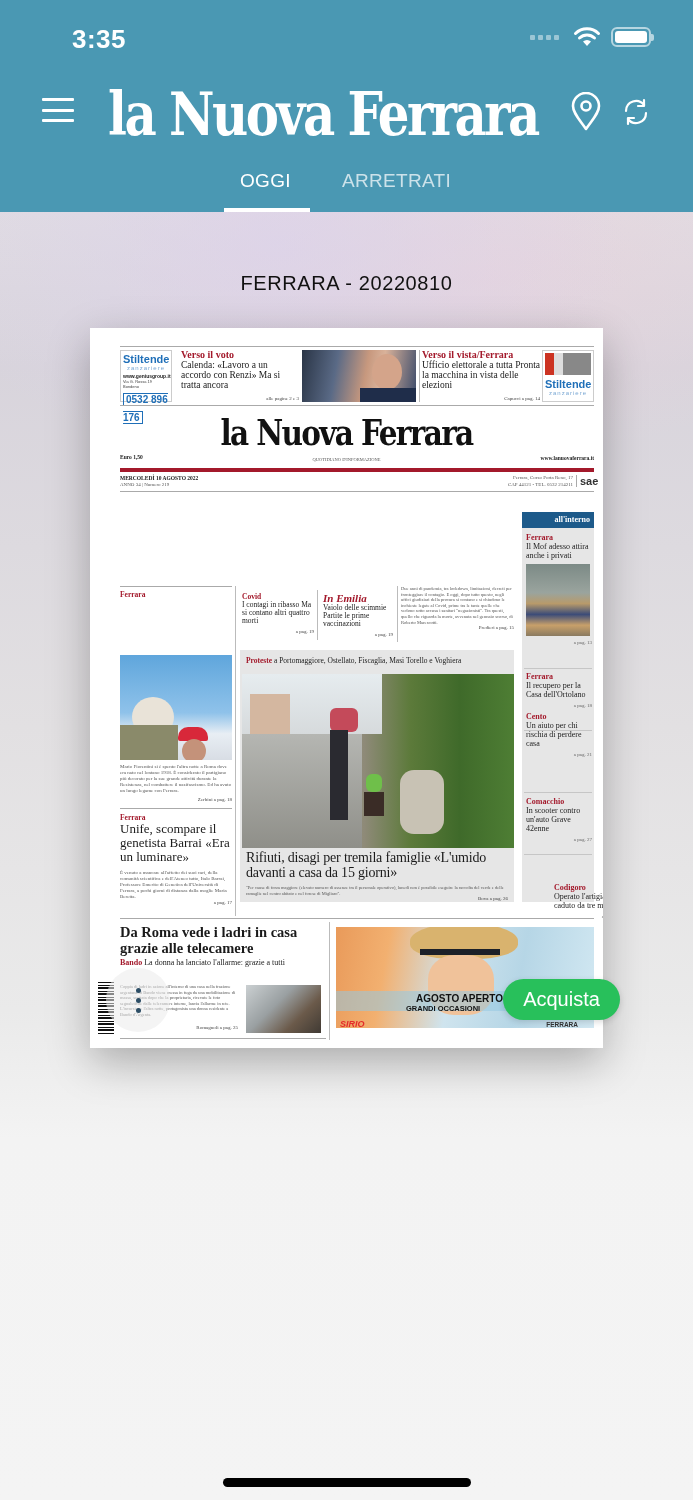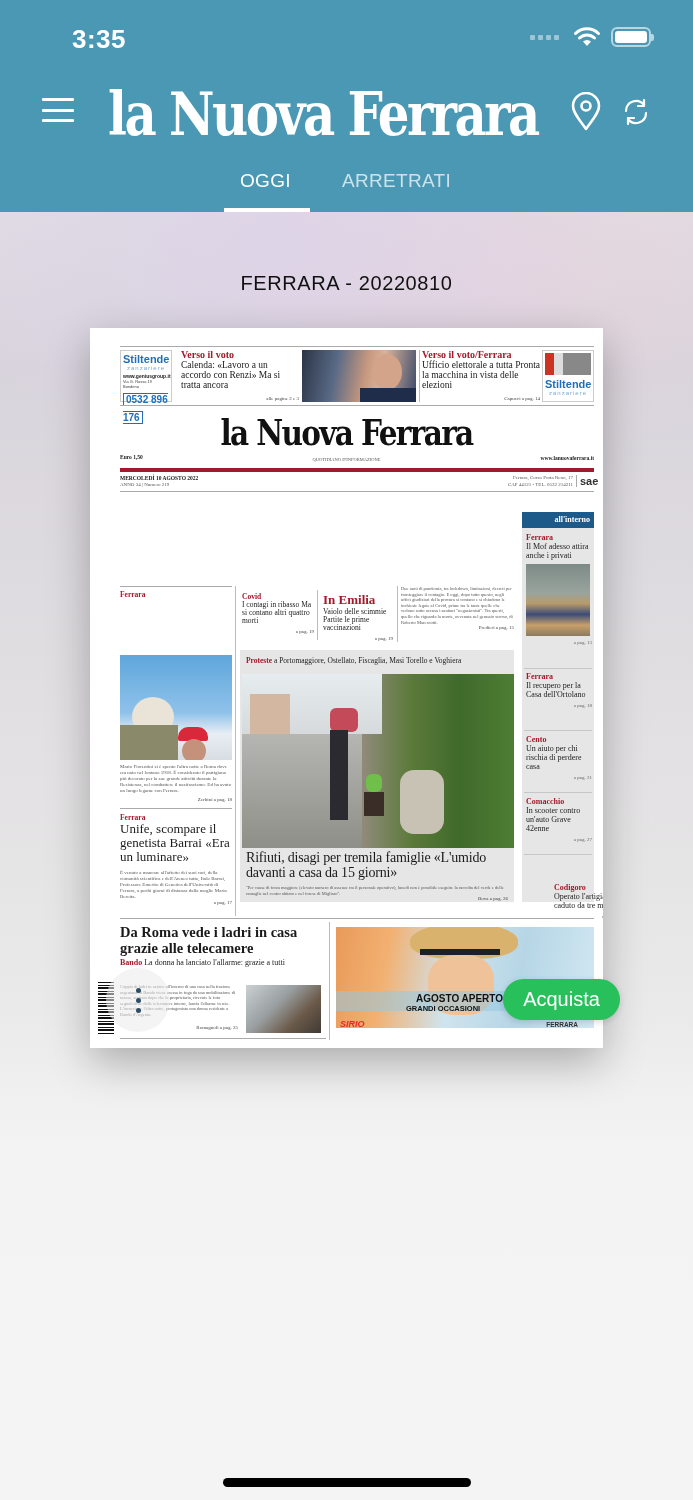--- a/index.html
+++ b/index.html
@@ -135,21 +135,21 @@
   </div>
 
   <div class="photo" style="left:212px; top:22px; width:114px; height:52px; background: linear-gradient(100deg, #2a3546 0%, #5a6a86 30%, #c7987e 55%, #d9b29a 68%, #3a4a6a 100%);">
     <div style="position:absolute; left:70px; top:4px; width:30px; height:36px; border-radius:50%; background:#d4a48a;"></div>
     <div style="position:absolute; left:58px; top:38px; width:56px; height:20px; background:#1f2d4a;"></div>
   </div>
 
   <div class="vrule" style="left:329px; top:22px; height:52px;"></div>
 
   <div class="p-abs" style="left:332px; top:21px; width:118px;">
-    <div class="kicker" style="font-size:10px;">Verso il voto/Ferrara</div>
+    <div class="kicker" style="font-size:10px;">Verso il vista/Ferrara</div>
     <div style="font-size:9.5px; line-height:10px;">Ufficio elettorale a tutta Pronta la macchina in vista delle elezioni</div>
     <div class="pagref" style="margin-top:6px;">Capucci a pag. 14</div>
   </div>
 
   <div class="ad-box" style="left:452px; top:22px; width:52px; height:52px; padding:2px;">
     <div style="height:22px; background:linear-gradient(90deg,#c32 0 20%, #ddd 20% 40%, #888 40% 100%);"></div>
     <div class="ad-brand" style="margin-top:3px;">Stiltende</div>
     <div class="ad-sub">zanzariere</div>
   </div>
 
@@ -180,21 +180,21 @@
   </div>
   <div class="rule" style="left:434px; top:340px; width:68px; background:#c6c6c6;"></div>
 
   <div class="side-item" style="top:344px;">
     <div class="k">Ferrara</div>
     <div class="t">Il recupero per la Casa dell'Ortolano</div>
     <div class="r">a pag. 18</div>
   </div>
   <div class="rule" style="left:434px; top:402px; width:68px; background:#c6c6c6;"></div>
 
-  <div class="side-item" style="top:407px;">
+  <div class="side-item" style="top:384px;">
     <div class="k">Cento</div>
     <div class="t">Un aiuto per chi rischia di perdere casa</div>
     <div class="r">a pag. 21</div>
   </div>
   <div class="rule" style="left:434px; top:464px; width:68px; background:#c6c6c6;"></div>
 
   <div class="side-item" style="top:469px;">
     <div class="k">Comacchio</div>
     <div class="t">In scooter contro un'auto Grave 42enne</div>
     <div class="r">a pag. 27</div>
@@ -229,21 +229,21 @@
   </div>
   <div class="vrule" style="left:145px; top:258px; height:330px;"></div>
 
   <div class="p-abs" style="left:152px; top:264px; width:72px;">
     <div class="kicker" style="font-size:7.5px;">Covid</div>
     <div style="font-size:7.5px; line-height:8px;">I contagi in ribasso Ma si contano altri quattro morti</div>
     <div class="pagref" style="margin-top:4px;">a pag. 19</div>
   </div>
   <div class="vrule" style="left:227px; top:262px; height:50px;"></div>
   <div class="p-abs" style="left:233px; top:264px; width:70px;">
-    <div class="kicker" style="font-size:13px;">In Emilia</div>
+    <div class="kicker" style="font-size:11px;font-style:italic;">In Emilia</div>
     <div style="font-size:7.5px; line-height:8px;">Vaiolo delle scimmie Partite le prime vaccinazioni</div>
     <div class="pagref" style="margin-top:4px;">a pag. 19</div>
   </div>
   <div class="vrule" style="left:307px; top:258px; height:56px;"></div>
   <div class="p-abs" style="left:311px; top:258px; width:113px;">
     <div class="small" style="font-size:4.6px; line-height:5.6px;">Due anni di pandemia, tra lockdown, limitazioni, decreti per fronteggiare il contagio. E oggi, dopo tutto questo, negli uffici giudiziari della procura si contano e si chiudono le inchieste legate al Covid, prime tra le tante quelle che vedono sotto accusa i sanitari "negazionisti". Tra questi, quello che riguarda la morte, avvenuta nel gennaio scorso, di Roberto Marescotti.</div>
     <div class="pagref">Predieri a pag. 15</div>
   </div>
 
   <div class="grey-panel"></div>

